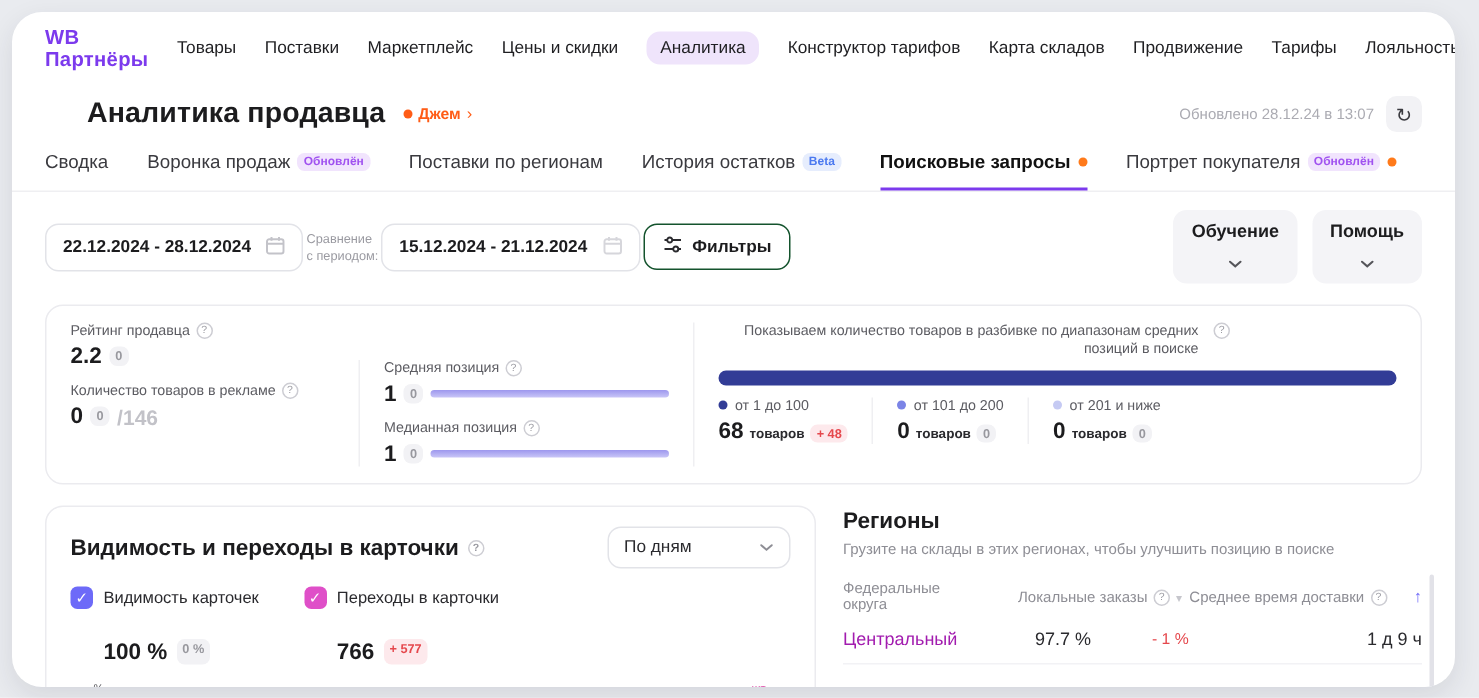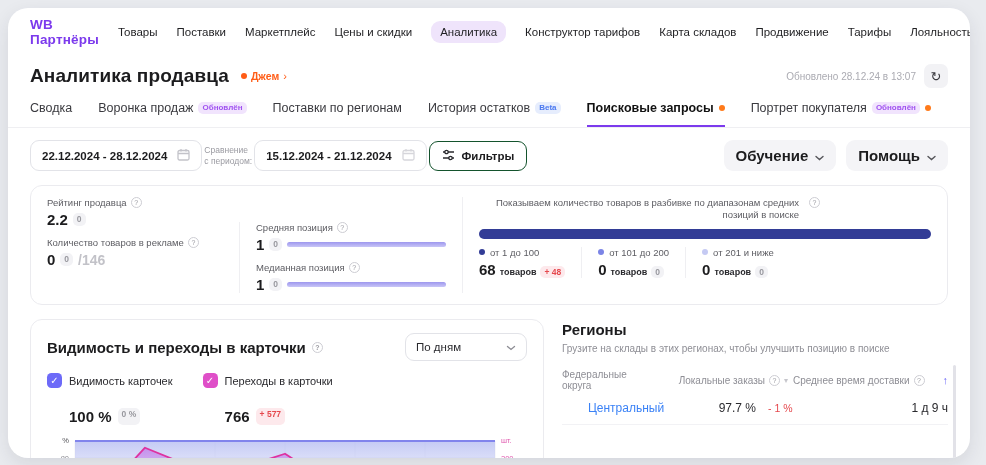--- a/index.html
+++ b/index.html
@@ -7,21 +7,21 @@
   .window { position:absolute; left:8px; top:8px; width:962px; height:450px; background:#fff; border-radius:20px; box-shadow:0 6px 18px rgba(40,40,60,.10); overflow:hidden; }
 
   
   .topnav { display:flex; align-items:center; gap:19px; padding:9px 22px 7px 22px; }
   .brand { font-size:13.5px; font-weight:700; color:#7c3aed; letter-spacing:.2px; cursor:pointer; }
   .nav-item { font-size:11.5px; color:#1f1f22; cursor:pointer; white-space:nowrap; }
   .nav-item.active { background:#efe4fb; padding:5px 9px; border-radius:9px; }
   .nav-spacer { flex:1; }
 
   
-  .page-header { display:flex; align-items:center; padding:10px 22px 0 22px; }
+  .page-header { display:flex; align-items:center; padding:10px 22px 0 22px;margin-left:28px; }
   .page-title { font-size:19px; font-weight:800; letter-spacing:.1px; }
   .jam { display:flex; align-items:center; gap:4px; margin-left:12px; cursor:pointer; }
   .jam-dot { width:6px; height:6px; border-radius:50%; background:#ff5c16; }
   .jam-label { font-size:10.5px; font-weight:700; color:#ff5c16; }
   .jam-chev { font-size:11px; color:#ff5c16; }
   .header-right { margin-left:auto; display:flex; align-items:center; gap:8px; }
   .updated { font-size:10px; color:#ababb2; }
   .refresh-btn { width:24px; height:24px; border-radius:7px; background:#f2f2f5; display:flex; align-items:center; justify-content:center; font-size:13px; color:#3a3a3f; cursor:pointer; }
 
   
@@ -32,21 +32,21 @@
   .tab-badge.purple { background:#f1e4fd; color:#a052f0; }
   .tab-badge.blue { background:#e6edfd; color:#4b79f0; }
   .tab-dot { width:6px; height:6px; border-radius:50%; background:#ff7a1a; }
 
   
   .filter-row { display:flex; align-items:center; gap:2px; padding:12px 22px 12px 22px; }
   .date-box { display:flex; align-items:center; gap:10px; border:1px solid #e2e3e8; border-radius:9px; padding:7px 11px; font-size:11.5px; font-weight:700; cursor:pointer; }
   .compare-label { font-size:8.5px; color:#9a9aa1; line-height:1.25; }
   .btn-outline { display:flex; align-items:center; gap:7px; border:1px solid #14532d; border-radius:9px; padding:7px 12px; font-size:11.5px; font-weight:700; cursor:pointer; background:#fff; }
   .filter-right { margin-left:auto; display:flex; gap:10px; }
-  .btn-soft { display:flex; align-items:center; gap:7px; background:#f4f4f7; border-radius:9px; padding:7px 12px; font-size:15px; font-weight:700; cursor:pointer; }
+  .btn-soft { display:flex; align-items:center; gap:7px; background:#f4f4f7; border-radius:9px; padding:7px 12px; font-size:12px; font-weight:700; cursor:pointer;flex-direction:column; }
 
   
   .metrics-card { margin:2px 22px 0 22px; border:1px solid #ebebef; border-radius:12px; display:flex; padding:11px 0; }
   .m-col { padding:0 16px; }
   .m-col1 { width:208px; }
   .m-col2 { width:223px; border-left:1px solid #efeff2;margin-top:25px; }
   .m-col3 { flex:1; border-left:1px solid #efeff2; }
   .metric { margin-bottom:9px; }
   .metric:last-child { margin-bottom:0; }
   .m-label { display:flex; align-items:center; gap:4px; font-size:9.5px; color:#5c5c62; }
@@ -88,22 +88,22 @@
   .regions-title { font-size:15px; font-weight:800; }
   .regions-sub { font-size:10px; color:#8e8e95; margin-top:5px; }
   .r-head { display:flex; align-items:center; margin-top:15px; font-size:10px; color:#8e8e95; }
   .r-head .c-name { flex:1; display:flex; align-items:center; gap:4px; }
   .r-head .h-orders { display:flex; align-items:center; gap:4px; justify-content:flex-end; width:150px; }
   .r-head .h-delivery { display:flex; align-items:center; gap:4px; justify-content:flex-end; flex:0 0 160px; margin-left:auto; }
   .sort-caret { font-size:8px; color:#c6c6cc; cursor:pointer; }
   .sort-up { margin-left:14px; color:#6f6af8; font-size:11px; cursor:pointer; }
   .r-row { display:flex; align-items:center; padding:9.5px 0; border-bottom:1px solid #f2f2f5; }
   .r-row:last-child { border-bottom:none; }
-  .r-name { flex:1; font-size:12px; color:#3b82f6;text-align:center; }
-  .r-orders { width:66px; text-align:right; font-size:12px; color:#2a2a2e; }
+  .r-name { flex:1; font-size:12px; color:#a21caf; }
+  .r-orders { width:66px; text-align:left; font-size:12px; color:#2a2a2e; }
   .r-change { width:74px; padding-left:12px; font-size:10.5px; }
   .r-change.neg { color:#e5484d; }
   .r-delivery { width:118px; text-align:right; font-size:12px; color:#2a2a2e; }
   .regions-scrollbar { position:absolute; right:-8px; top:46px; width:3px; height:118px; background:#e2e2e8; border-radius:2px; cursor:pointer; }
 
   svg text { font-family:"Liberation Sans",sans-serif; }
 </style>
 </head>
 <body>
 

